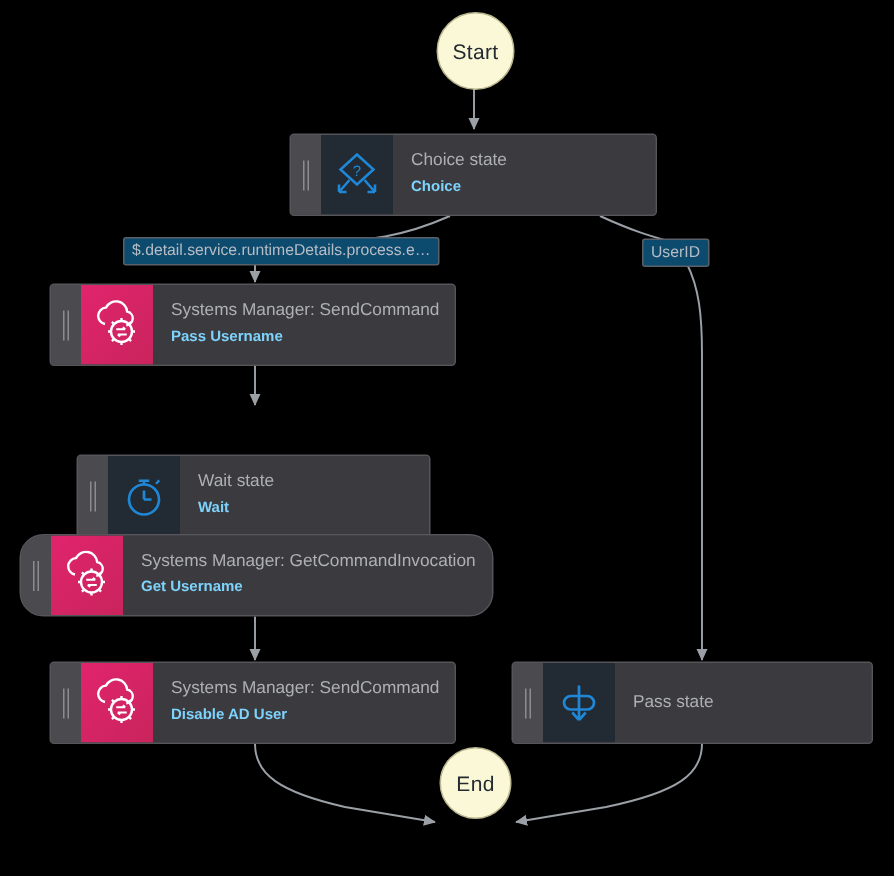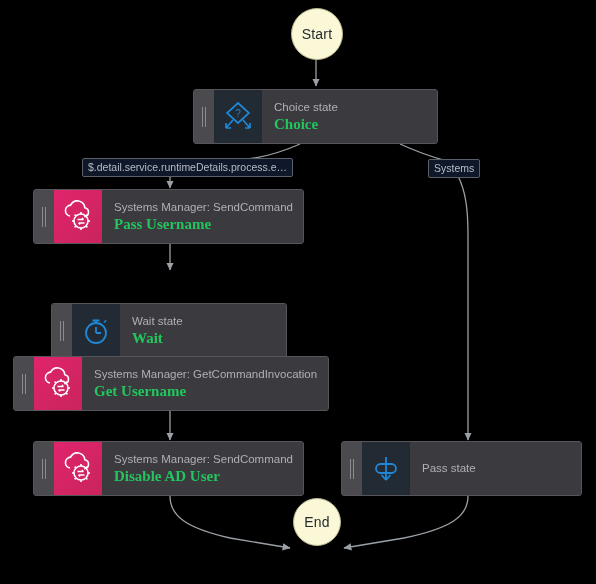--- a/index.html
+++ b/index.html
@@ -22,24 +22,24 @@
         box-sizing:border-box;overflow:hidden;}
   .grip{width:20px;background:#4a4a4f;display:flex;align-items:center;
         justify-content:center;flex:0 0 20px;}
   .grip i{display:block;width:1px;height:20px;background:#8b8b92;margin:0 1px;}
   .iconbox{width:48px;flex:0 0 48px;display:flex;align-items:center;justify-content:center;}
   .iconbox.pink{background:linear-gradient(135deg,#e1246d 0%,#c9245c 100%);}
   .iconbox.dark{background:#222a33;}
   .labels{flex:1 1 auto;display:flex;flex-direction:column;justify-content:center;
           padding:2px 12px;background:#3b3b3f;min-width:0;}
   .sub{color:#aeb0b4;font-size:11.5px;line-height:15px;white-space:nowrap;}
-  .ttl{color:#22c55e;font-size:15px;font-weight:bold;line-height:19px;white-space:nowrap;font-family:Liberation Serif, serif;}
+  .ttl{color:#7dd3fc;font-size:10px;font-weight:bold;line-height:19px;white-space:nowrap;}
 
   
-  .elabel{position:absolute;background:#0f172a;border:1px solid #5a6068;
+  .elabel{position:absolute;background:#0c4a6e;border:1px solid #5a6068;
           border-radius:2px;color:#b7bcc4;font-size:10.5px;line-height:13px;
           padding:2px 5px;white-space:nowrap;box-sizing:border-box;}
 </style>
 </head>
 <body>
 
 <div id="canvas">
 
   <svg id="edges" viewBox="0 0 596 584" xmlns="http://www.w3.org/2000/svg">
     <defs>
@@ -129,21 +129,21 @@
         <path d="M13.5 6.5 h7 M17 6.5 v2.8"></path>
         <path d="M25 8.5 l2.2 -2.2" stroke-width="1.6"></path>
       </svg>
     </div>
     <div class="labels">
       <div class="sub">Wait state</div>
       <div class="ttl">Wait</div>
     </div>
   </div>
 
-  <div class="node" style="left:13px;top:356px;width:316px;height:55px;">
+  <div class="node" style="left:13px;top:356px;width:316px;height:55px;border-radius:16px;">
     <div class="grip">
         <i></i>
         <i></i>
       </div>
     <div class="iconbox pink">
       <svg width="36" height="34" viewBox="0 0 36 34" fill="none" stroke="#ffffff" stroke-width="1.6">
         <path d="M10 16 a5.5 5.5 0 0 1 0.6 -10.9 a7.5 7.5 0 0 1 14.2 2.6 a4.6 4.6 0 0 1 -0.6 9.1"></path>
         <circle cx="21" cy="21" r="7"></circle>
         <path d="M21 14 v-2 M21 28 v2 M14 21 h-2 M28 21 h2 M16 16 l-1.4 -1.4 M26 26 l1.4 1.4 M26 16 l1.4 -1.4 M16 26 l-1.4 1.4"></path>
         <path d="M17.5 19.5 h6 M23.5 19.5 l-1.6 -1.4 M24.5 23 h-6 M18.5 23 l1.6 1.4" stroke-width="1.3"></path>
@@ -185,15 +185,15 @@
         <path d="M17 5 v23 M17 28 l-4.5 -5 M17 28 l4.5 -5"></path>
       </svg>
     </div>
     <div class="labels">
       <div class="sub">Pass state</div>
     </div>
   </div>
 
   <div class="elabel" style="left:82px;top:158px;">$.detail.service.runtimeDetails.process.e…</div>
 
-  <div class="elabel" style="left:428px;top:159px;">Systems</div>
+  <div class="elabel" style="left:428px;top:159px;">UserID</div>
 
 </div>
 
 </body></html>

